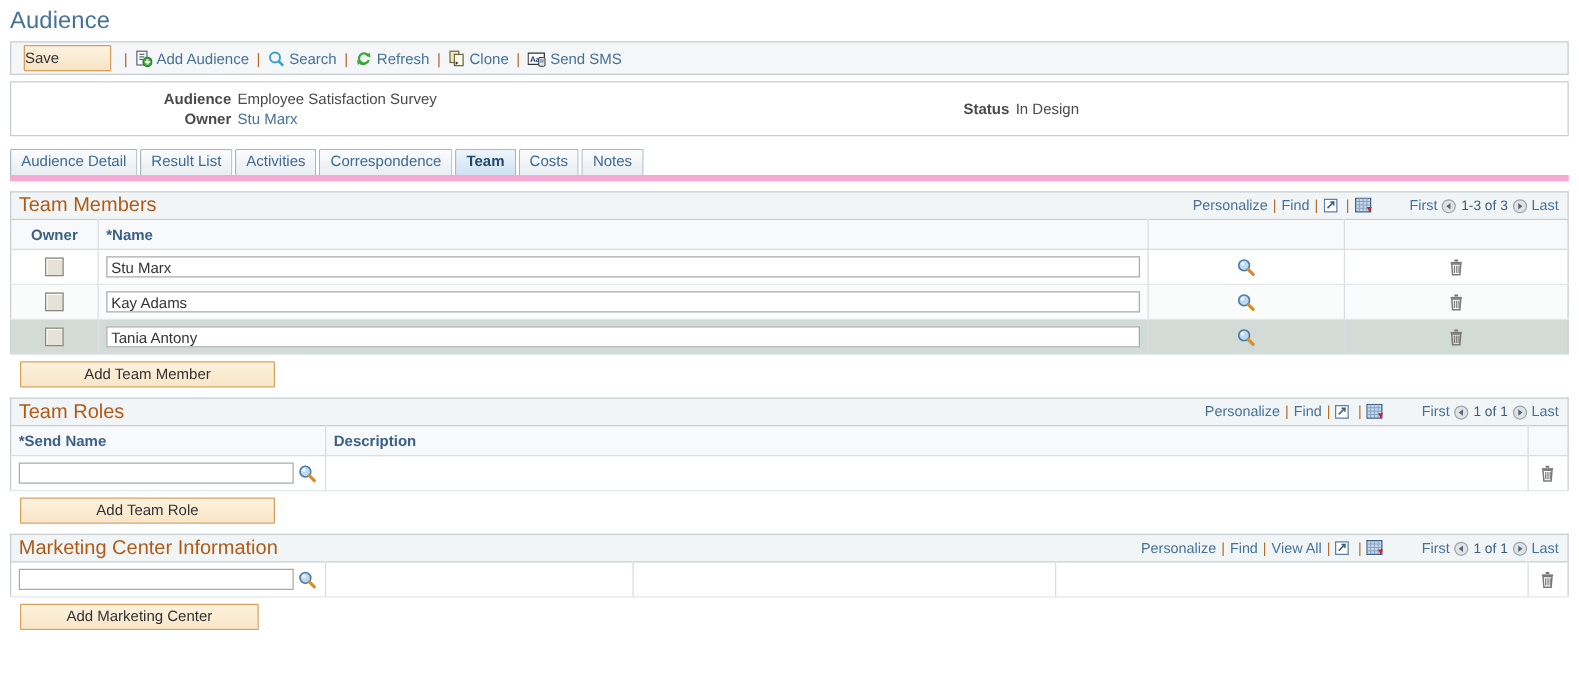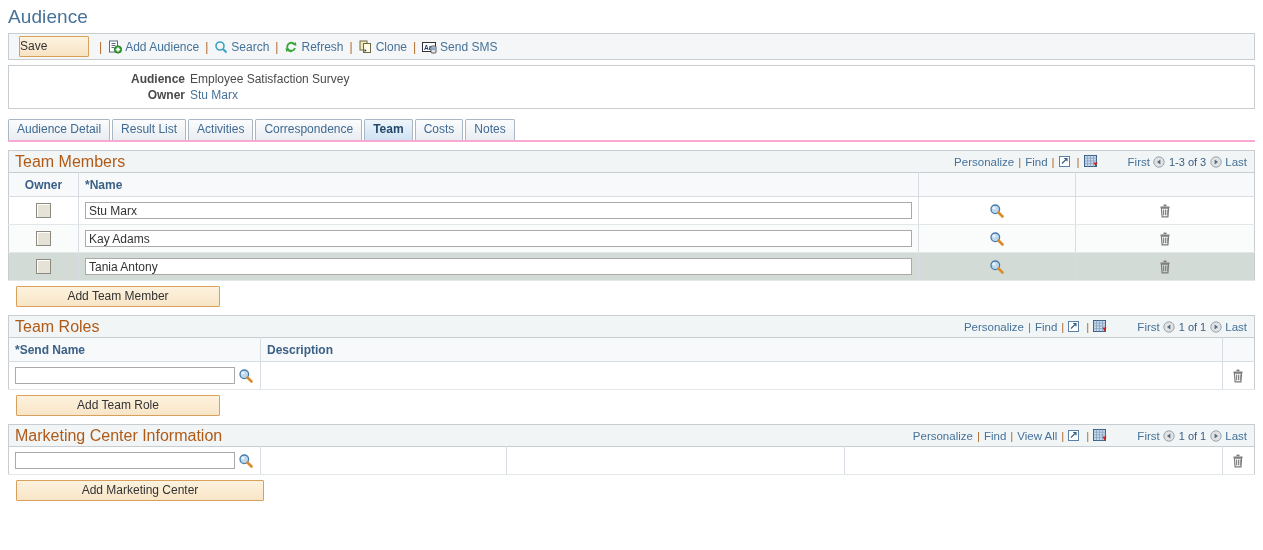--- a/index.html
+++ b/index.html
@@ -85,21 +85,21 @@
     font-size: 12px;
   }
   .sumval { color: #4a4a4a; font-size: 12px; }
   .sumval.link { color: #46729a; cursor: pointer; }
 
   
   .tabbar {
     margin: 10px 8px 0;
     display: flex;
     align-items: flex-end;
-    border-bottom: 2px solid #f9a8d4;
+    border-bottom: 5px solid #f9a8d4;
     height: 21px;
   }
   .tab {
     border: 1px solid #a9b6c4;
     border-bottom: none;
     background: linear-gradient(#fbfcfd, #e9edf1);
     color: #3f6a93;
     font-size: 12px;
     padding: 2px 8px 3px;
     margin-right: 2px;
@@ -217,21 +217,21 @@
     font-size: 12px;
     padding: 2px 0 3px;
     width: 204px;
     text-align: center;
     margin: 5px 0 0 8px;
     cursor: pointer;
     font-family: "Liberation Sans", sans-serif;
     border-radius: 1px;
     display: block;
   }
-  .addbtn.wide { width: 248px; }
+  .addbtn.wide { width: 191px; }
 
   .ico { display: inline-block; vertical-align: middle; line-height: 0; }
 </style>
 </head>
 <body>
 
 <div class="page-title">Audience</div>
 
 <div class="toolbar">
   <button class="btn-save">Save</button>
@@ -312,20 +312,24 @@
     <div class="sumrow">
       <div class="sumlab">Audience</div>
       <div class="sumval">Employee Satisfaction Survey</div>
     </div>
     <div class="sumrow">
       <div class="sumlab">Owner</div>
       <div class="sumval link">Stu Marx</div>
     </div>
   </div>
   <div class="sumcol">
+    <div class="sumrow">
+      <div class="sumlab">Status</div>
+      <div class="sumval">In Design</div>
+    </div>
   </div>
 </div>
 
 <div class="tabbar">
   <div class="tab"><span>Audience Detail</span></div>
   <div class="tab"><span>Result List</span></div>
   <div class="tab"><span>Activities</span></div>
   <div class="tab"><span>Correspondence</span></div>
   <div class="tab active"><span>Team</span></div>
   <div class="tab"><span>Costs</span></div>

